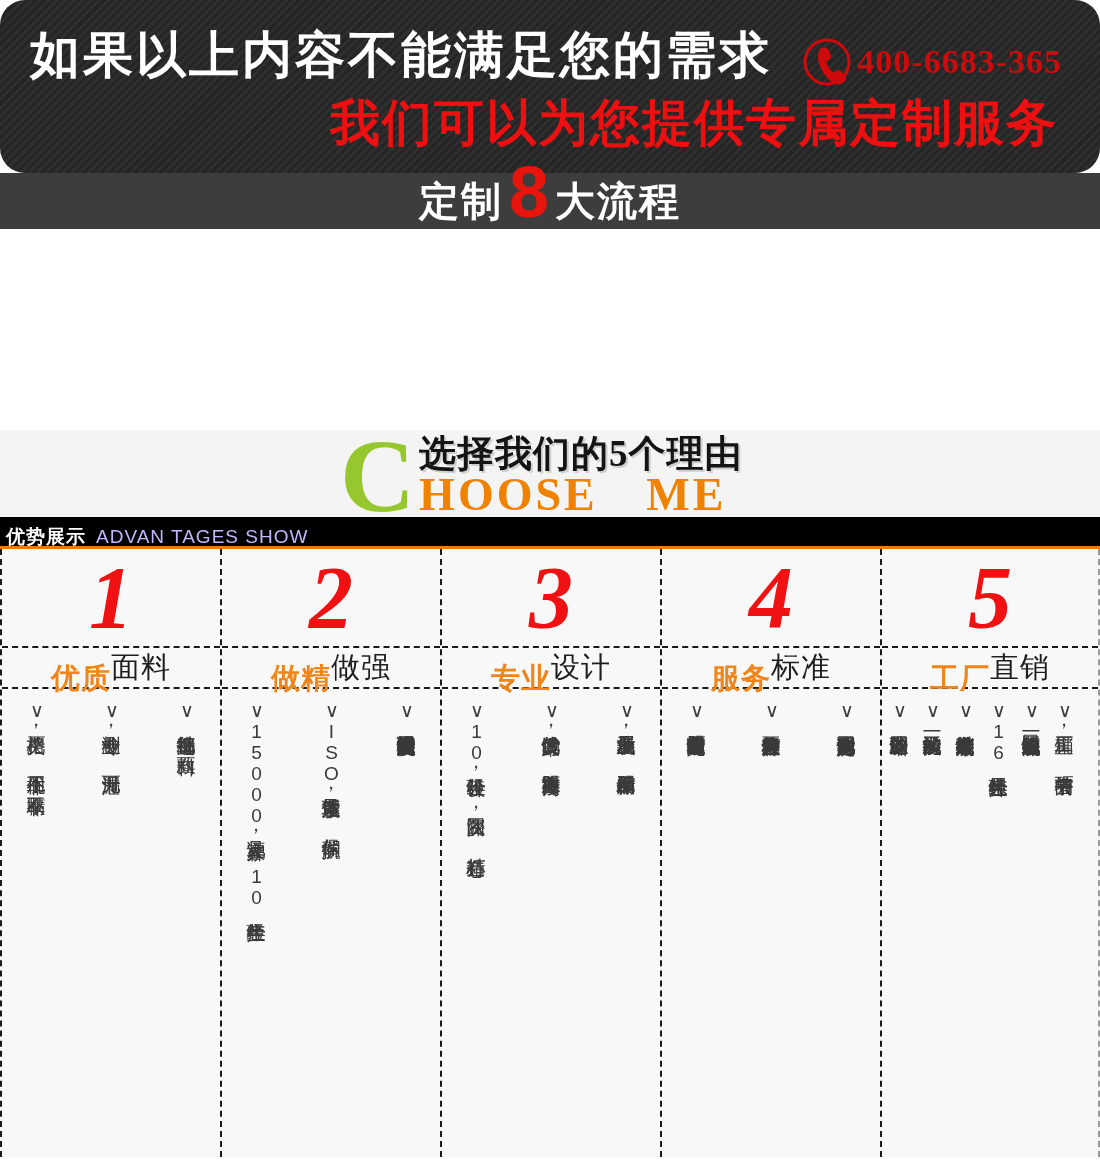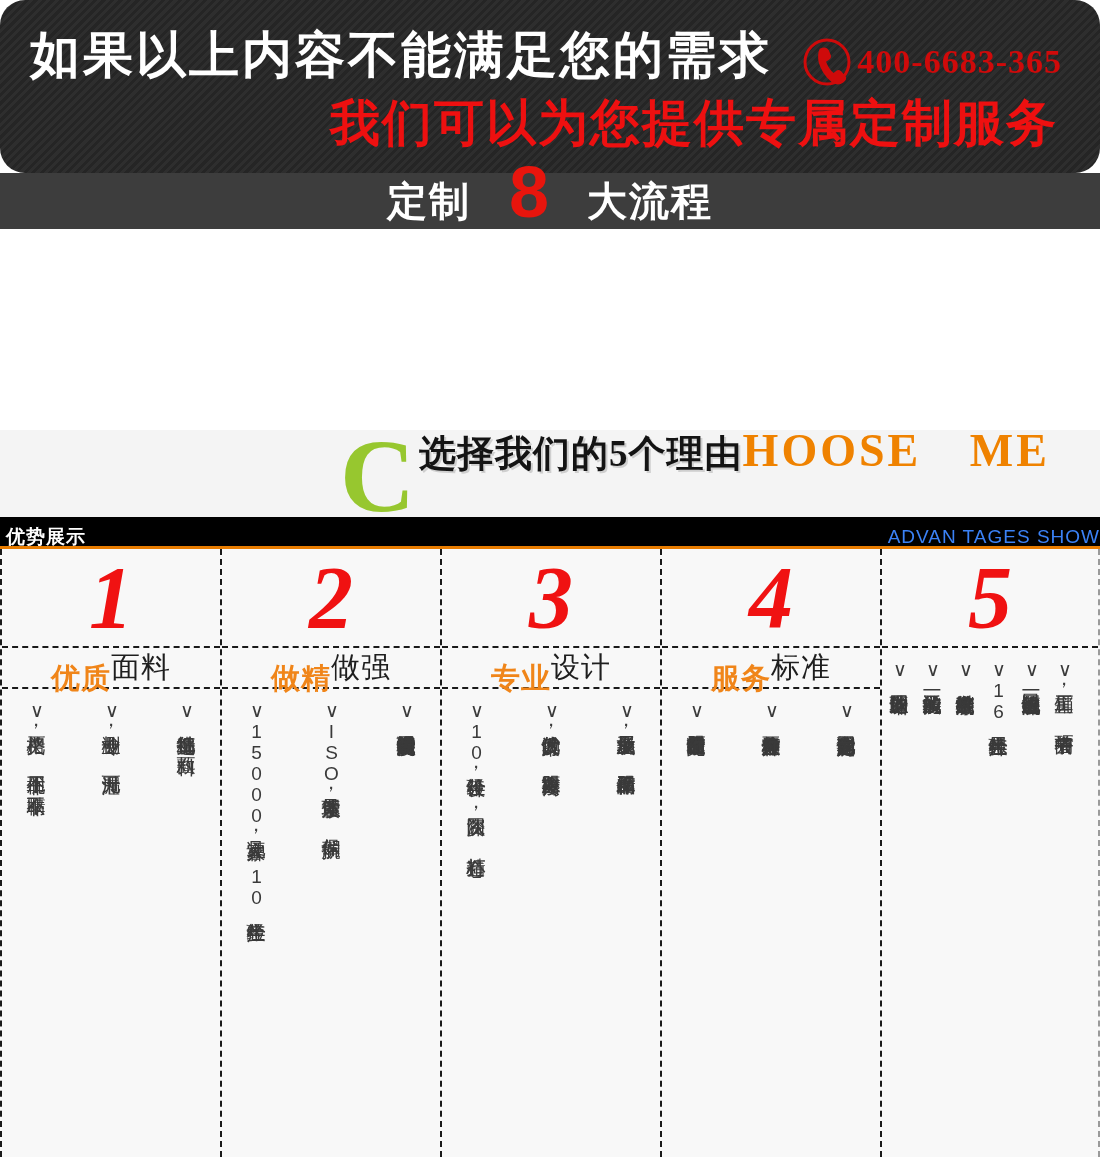--- a/index.html
+++ b/index.html
@@ -13,54 +13,54 @@
     color:#fff;letter-spacing:3px;white-space:nowrap;}
   .phone-box{position:absolute;right:38px;top:36px;display:flex;align-items:center;gap:4px;}
   .phone-box svg{display:block;}
   .phone-number{font-family:"Liberation Serif","DejaVu Serif",serif;font-weight:bold;
     font-size:34px;color:#cf0a0a;letter-spacing:1px;}
   .headline-bottom{position:absolute;left:330px;top:90px;font-size:50px;font-weight:900;
     color:#ee1010;letter-spacing:2px;white-space:nowrap;}
 
   
   .band{position:absolute;left:0;top:173px;width:1100px;height:56px;background:#3d3d3d;
-    display:flex;align-items:center;justify-content:center;gap:32px;}
+    display:flex;align-items:center;justify-content:center;}
   .band .pre,.band .post{color:#fff;font-size:40px;font-weight:900;letter-spacing:2px;}
   .band .num8{color:#e8150d;font-size:72px;font-weight:900;line-height:0.9;
     margin:-18px 6px 0 6px;font-family:"Liberation Sans",sans-serif;}
 
   
   .process{position:absolute;left:0;top:229px;width:1100px;height:201px;background:#fff;}
   .step-circle{position:absolute;border:4px solid #1457a0;border-radius:50%;
     overflow:hidden;background:#fff;}
   .step-circle svg{display:block;}
   .step-label{position:absolute;font-size:20px;color:#3c3c3c;white-space:nowrap;
     text-align:center;width:110px;}
   .connector{position:absolute;width:46px;height:0;border-top:2px solid #7f7f7f;}
   .conn-down{transform:rotate(33deg);}
   .conn-up{transform:rotate(-33deg);}
 
   
   .choose{position:absolute;left:0;top:430px;width:1100px;height:87px;background:#f4f4f4;}
   .choose-inner{position:absolute;left:340px;top:0;display:flex;align-items:flex-start;}
   .choose-c{font-family:"Liberation Serif","DejaVu Serif",serif;font-weight:bold;
     font-size:104px;line-height:84px;color:#97c72f;display:block;margin-top:4px;}
-  .choose-right{display:flex;flex-direction:row;margin-left:4px;justify-content:space-between;}
+  .choose-right{display:flex;flex-direction:column;margin-left:4px;justify-content:space-between;}
   .choose-cn{font-family:"Liberation Serif","DejaVu Serif",serif;font-weight:bold;
     font-size:37px;color:#141414;letter-spacing:1px;line-height:40px;margin-top:4px;
     text-shadow:2px 2px 0 #cfcfcf;white-space:nowrap;}
   .choose-en{font-family:"Liberation Serif","DejaVu Serif",serif;font-weight:bold;
     font-size:46px;color:#ef8200;letter-spacing:3px;word-spacing:34px;line-height:42px;
     white-space:nowrap;}
 
   
   .adv-bar{position:absolute;left:0;top:517px;width:1100px;height:40px;background:#000;
-    display:flex;align-items:center;justify-content:space-between;}
+    display:flex;align-items:center;}
   .adv-cn{color:#fff;font-size:19px;font-weight:bold;margin-left:6px;letter-spacing:1px;}
-  .adv-en{color:#3b82f6;font-size:19px;margin-left:2px;letter-spacing:1px;}
+  .adv-en{color:#c4b5fd;font-size:19px;margin-left:10px;letter-spacing:1px;}
 
   
   .columns{position:absolute;left:0;top:546px;width:1100px;height:611px;
     background:#f8f8f8;border-top:3px solid #e87c00;box-sizing:border-box;display:flex;}
   .col{width:220px;box-sizing:border-box;border-left:2px dashed #1a1a1a;
     display:flex;flex-direction:column;}
   .col:last-child{border-right:2px dashed #9a9a9a;}
   .num-row{height:97px;border-bottom:2px dashed #1a1a1a;display:flex;
     align-items:center;justify-content:center;}
   .num-row span{font-family:"Liberation Serif","DejaVu Serif",serif;font-style:italic;
@@ -299,20 +299,24 @@
       <div class="v-item">∨定期客户调查优化客户回访能力</div>
       <div class="v-item">∨客户评价作为主要考核标准</div>
       <div class="v-item">∨完整仔细严谨的售前中后服务白标准</div>
     </div>
   </div>
 
   <div class="col col-5">
     <div class="num-row">
         <span>5</span>
       </div>
+    <div class="hdr-row">
+      <span class="hl">工厂</span>
+      <span class="rest">直销</span>
+    </div>
     <div class="vlist">
       <div class="v-item">∨工厂直销， 省去中间环节</div>
       <div class="v-item">∨德国进口的一线流水线设备</div>
       <div class="v-item">∨16年生产经验累计</div>
       <div class="v-item">∨科学有序的流水线生产计划</div>
       <div class="v-item">∨技能游戏的一线员工</div>
       <div class="v-item">∨专业培训的管理团队</div>
     </div>
   </div>
 

